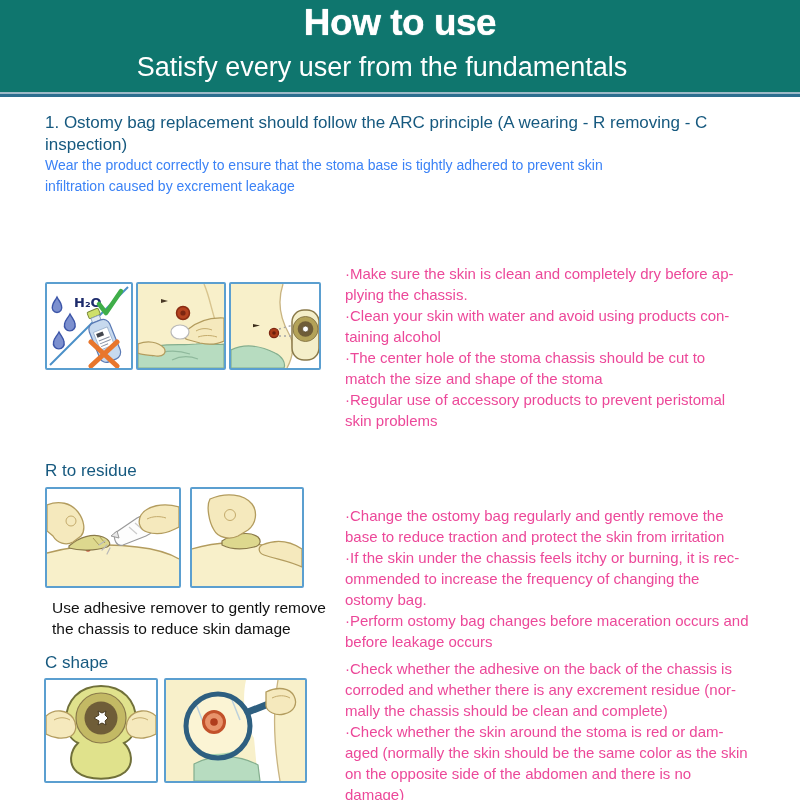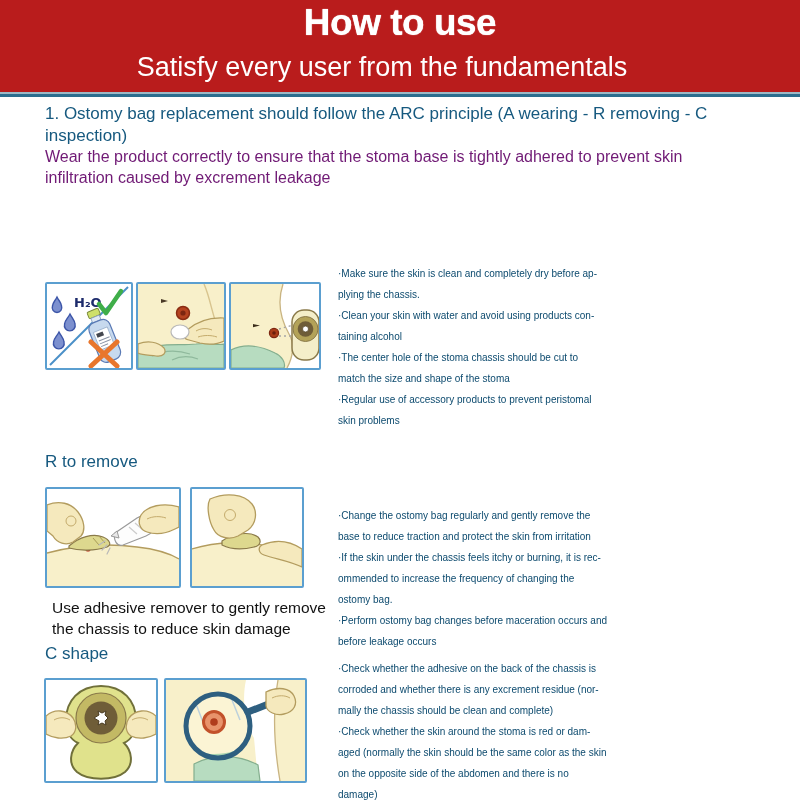--- a/index.html
+++ b/index.html
@@ -1,40 +1,40 @@
 <!DOCTYPE html>
 <html><head>
 <meta charset="utf-8">
 <style>
   html,body{margin:0;padding:0;background:#fff;}
   .page{
     position:relative;width:800px;height:800px;overflow:hidden;background:#fff;
     font-family:"Liberation Sans","DejaVu Sans",sans-serif;color:#111;
   }
   
-  .header{position:absolute;left:0;top:0;width:800px;height:92px;background:#b91c1c;}
+  .header{position:absolute;left:0;top:0;width:800px;height:92px;background:#0f766e;}
   .header-rule1{position:absolute;left:0;top:92px;width:800px;height:2px;background:#9db9c7;}
   .header-rule2{position:absolute;left:0;top:94px;width:800px;height:3px;background:#2c6e8f;}
   .title{
     position:absolute;left:0;top:2px;width:800px;text-align:center;color:#fff;
     font-size:37px;font-weight:700;letter-spacing:-0.5px;text-shadow:0 0 1px #fff;
   }
   .subtitle{
     position:absolute;left:0;top:52px;width:764px;text-align:center;color:#fff;
     font-size:27px;font-weight:400;
   }
   
   .prelines{white-space:pre-line;}
-  .teal{color:#16597f;}
+  .teal{color:#16597f;margin-top:9px;}
   .intro{position:absolute;left:45px;top:103px;width:716px;}
   .intro-heading{font-size:17px;line-height:21.5px;}
   .intro-subheading{font-size:17px;line-height:21.5px;}
-  .intro-body{font-size:16px;line-height:21px;color:#701a75;}
+  .intro-body{font-size:14px;line-height:21px;color:#3b82f6;}
   .section-heading{position:absolute;left:45px;font-size:17px;}
-  .bullets{position:absolute;left:338px;width:452px;font-size:10px;line-height:21px;color:#0c4a6e;}
+  .bullets{position:absolute;left:345px;width:452px;font-size:15px;line-height:21px;color:#ec4899;}
   .caption{position:absolute;left:44px;width:300px;font-size:15.5px;line-height:21px;color:#111;}
   
   .panel{
     position:absolute;background:#fff;border:2px solid #5b9fd0;border-radius:2px;
     box-sizing:border-box;
   }
   .panel svg{display:block;width:100%;height:100%;}
 </style>
 </head>
 <body>
@@ -119,21 +119,21 @@
 
   <div class="bullets prelines" style="top:263px;">·Make sure the skin is clean and completely dry before ap-
 plying the chassis.
 ·Clean your skin with water and avoid using products con-
 taining alcohol
 ·The center hole of the stoma chassis should be cut to
 match the size and shape of the stoma
 ·Regular use of accessory products to prevent peristomal
 skin problems</div>
 
-  <div class="section-heading teal" style="top:452px;">R to remove</div>
+  <div class="section-heading teal" style="top:452px;">R to residue</div>
 
   <div class="panel" style="left:45px;top:487px;width:136px;height:101px;">
     <svg viewBox="0 0 132 97">
       <path d="M0,64 C30,56 60,54 90,58 C108,60 122,64 132,70 L132,97 L0,97 Z" fill="#f8f0ca"></path>
       <path d="M0,64 C30,56 60,54 90,58 C108,60 122,64 132,70" fill="none" stroke="#b39c5e" stroke-width="1.3"></path>
       <circle cx="41" cy="60" r="2.6" fill="#c0291a"></circle>
       <path d="M22,57 C32,48 46,44 56,48 C63,51 65,56 60,58 C48,62 32,62 22,59 Z" fill="#ddd88e" stroke="#8a7a4a" stroke-width="1.2"></path>
       <path d="M46,49 L52,56 M52,47 L58,54" stroke="#a79a55" stroke-width="1"></path>
       <path d="M0,16 C12,11 24,14 31,23 C37,31 39,41 34,47 L26,53 C19,57 10,54 6,47 L0,42 Z" fill="#f5e9bd" stroke="#b39c5e" stroke-width="1.3"></path>
       <circle cx="24" cy="32" r="5" fill="none" stroke="#c4ab6c" stroke-width="1"></circle>

